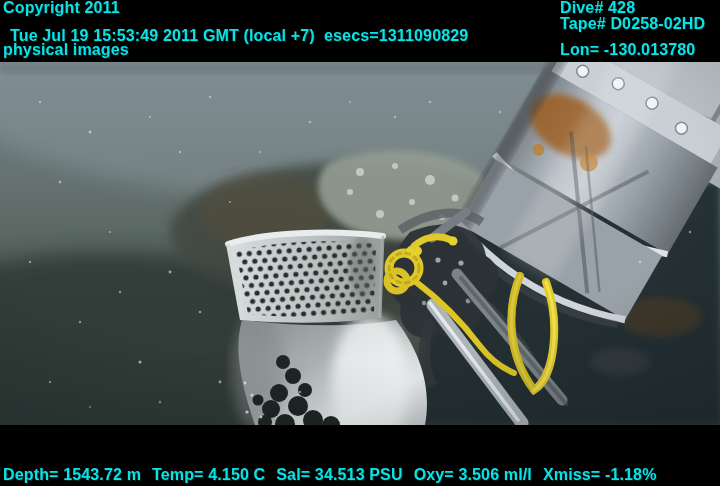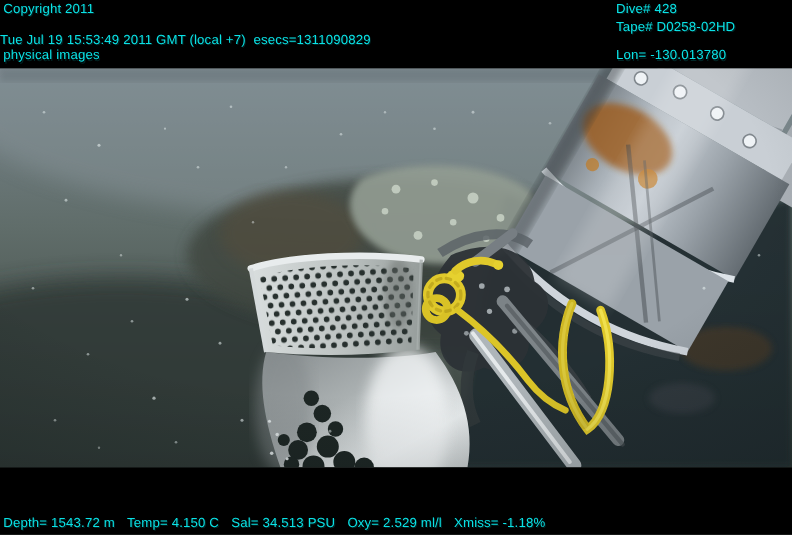--- a/index.html
+++ b/index.html
@@ -4,25 +4,25 @@
 <style>
   html,body{margin:0;padding:0;background:#1a1a1a;}
   .screen{
     position:relative;width:720px;height:486px;background:#000;overflow:hidden;
     font-family:"Liberation Sans",sans-serif;
   }
   .bar{position:absolute;left:0;width:720px;background:#000;}
   .bar.top{top:0;height:62px;}
   .bar.bottom{top:425px;height:45px;}
   .osd{
-    position:absolute;font-size:12px;font-weight:400;line-height:14px;
+    position:absolute;font-size:16px;font-weight:700;line-height:14px;
     color:#0ae2e6;white-space:pre;letter-spacing:.15px;
     text-shadow:1px 1px 0 rgba(0,45,45,.85);
   }
-  .tl0{left:3px;top:1px}.tl1{left:3px;top:15px}.tl2{left:0;top:29px}.tl3{left:3px;top:43px}
+  .tl0{left:3px;top:1px}.tl1{left:3px;top:15px}.tl2{left:10px;top:29px}.tl3{left:3px;top:43px}
   .tr0{left:560px;top:1px}.tr1{left:560px;top:17px}.tr2{left:560px;top:29px}.tr3{left:560px;top:43px}
   .btm-row{position:absolute;left:3px;top:43px;display:flex;}
   .btm-row .osd{position:static;margin-right:11px;}
   .photo{position:absolute;left:0;top:62px;width:720px;height:363px;background:#55625f;overflow:hidden;}
   .photo svg{display:block;}
 </style>
 </head>
 <body>
 
 <div class="screen">
@@ -230,18 +230,18 @@
     <div class="osd tr0">Dive# 428</div>
     <div class="osd tr1">Tape# D0258-02HD</div>
     <div class="osd tr3">Lon= -130.013780</div>
   </div>
 
   <div class="bar bottom">
     <div class="btm-row">
       <span class="osd">Depth= 1543.72 m</span>
       <span class="osd">Temp= 4.150 C</span>
       <span class="osd">Sal= 34.513 PSU</span>
-      <span class="osd">Oxy= 2.529 ml/l</span>
+      <span class="osd">Oxy= 3.506 ml/l</span>
       <span class="osd">Xmiss= -1.18%</span>
     </div>
   </div>
 
 </div>
 
 </body></html>

